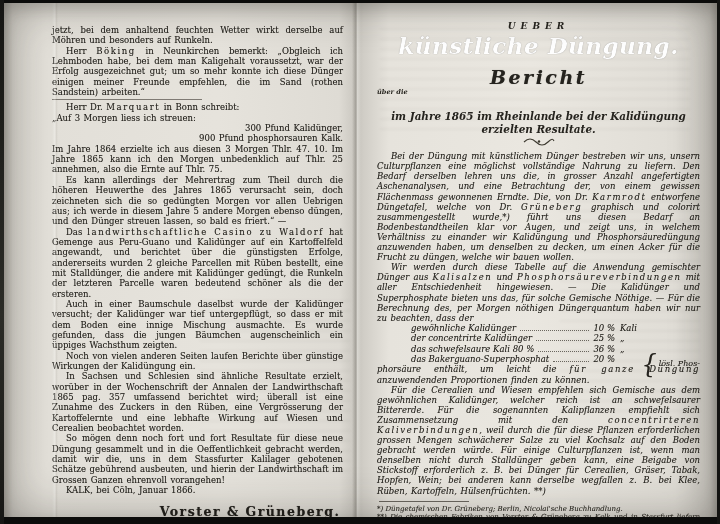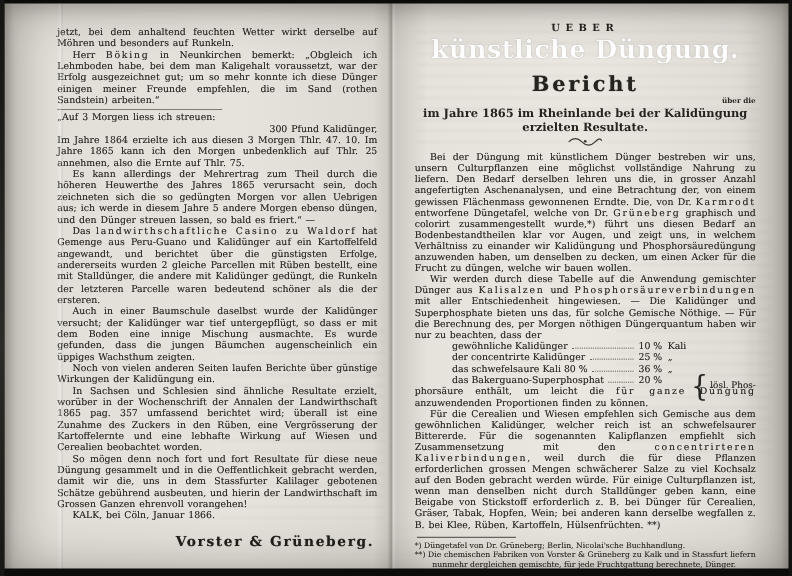--- a/index.html
+++ b/index.html
@@ -16,36 +16,36 @@
   .bar-right{position:absolute;right:0;top:0;bottom:0;width:3px;background:#131311;}
   .crease{position:absolute;left:352px;top:3px;bottom:7px;width:9px;pointer-events:none;
     background:linear-gradient(90deg,transparent,rgba(70,66,58,.30) 44%,rgba(250,249,245,.35) 60%,transparent);}
   .crease2{position:absolute;left:52px;top:3px;bottom:7px;width:6px;pointer-events:none;
     background:linear-gradient(90deg,transparent,rgba(255,255,252,.30) 50%,rgba(120,115,105,.12) 70%,transparent);}
   .ghost{position:absolute;pointer-events:none;opacity:.55;filter:blur(1px);
     background:repeating-linear-gradient(180deg,rgba(112,106,96,.12) 0 1.6px,transparent 1.6px 10px);}
 
   .page{position:absolute;top:3px;bottom:7px;box-sizing:border-box;display:flex;flex-direction:column;overflow:hidden;}
   .page-left{left:4px;width:352px;padding:22px 13px 26px 48px;}
-  .page-right{left:356px;right:16px;padding:16px 17px 38px 21px;}
+  .page-right{left:356px;right:3px;padding:16px 17px 38px 21px;font-style:italic;}
 
   .para{margin:0;text-align:justify;font-size:8.5px;line-height:10.35px;color:#26241f;
         text-shadow:0 0 .6px rgba(40,38,32,.38);word-spacing:.8px;}
   .page-right .para{line-height:10.1px;}
   .ind{text-indent:14px;}
   .ctr{text-align:right;text-indent:0;}
   .sp{letter-spacing:1.6px;}
   .midrule{width:150px;border:0;border-top:1px solid rgba(58,54,46,.6);margin:2px 0 2px 0;}
 
   .kicker{font-size:9px;font-weight:bold;letter-spacing:5px;text-align:center;margin:2px 0 1px;color:#25231e;}
   .title{font-size:23px;font-weight:bold;text-align:center;letter-spacing:.5px;margin:0 0 7px;color:#ffffff;
          text-shadow:0 0 .7px rgba(31,29,25,.5);}
   .bericht{font-size:19px;font-weight:bold;text-align:center;letter-spacing:2.5px;margin:0;color:#25231e;
            text-shadow:0 0 .8px rgba(37,35,30,.55);}
-  .ueberdie{font-size:6.6px;font-weight:bold;text-align:right;margin:0 0 1px;color:#2a2822;}
+  .ueberdie{font-size:6.6px;font-weight:bold;text-align:left;margin:0 0 14px;color:#2a2822;}
   .subhead{font-size:10.4px;font-weight:bold;text-align:center;line-height:12.6px;margin:0;color:#25231e;}
   .ornament{text-align:center;margin:2px 0 5px;line-height:8px;}
 
   .dosage{position:relative;margin:0 0 0 34px;padding-right:58px;font-size:8.5px;line-height:10.4px;color:#26241f;
           text-shadow:0 0 .6px rgba(40,38,32,.38);}
   .drow{display:flex;align-items:baseline;}
   .dlabel{white-space:nowrap;}
   .leader{flex:1;border-bottom:1px dotted rgba(64,60,52,.75);margin:0 4px 2px;}
   .dval{white-space:nowrap;}
   .dtail{width:22px;padding-left:5px;}
@@ -67,22 +67,24 @@
   <div class="paper"></div>
   <div class="ghost" style="left:380px;top:28px;width:310px;height:110px;"></div>
   <div class="ghost" style="left:560px;top:200px;width:140px;height:220px;"></div>
   <div class="ghost" style="left:200px;top:300px;width:150px;height:180px;"></div>
 
   <div class="page page-left">
     <div id="left-col">
         <p class="para"><span>jetzt, bei dem anhaltend feuchten Wetter wirkt derselbe auf Möhren und besonders auf Runkeln.</span></p>
         <p class="para ind"><span>Herr </span><span class="sp">Böking</span><span> in Neunkirchen bemerkt: „Obgleich ich Lehmboden habe, bei dem man Kaligehalt voraussetzt, war der Erfolg ausgezeichnet gut; um so mehr konnte ich diese Dünger einigen meiner Freunde empfehlen, die im Sand (rothen Sandstein) arbeiten.“</span></p>
         <hr class="midrule">
+        <p class="para ind"><span>Herr Dr. </span><span class="sp">Marquart</span><span> in Bonn schreibt:</span></p>
         <p class="para"><span>„Auf 3 Morgen liess ich streuen:</span></p>
         <p class="para ctr"><span>300 Pfund Kalidünger,</span></p>
+        <p class="para ctr"><span>900 Pfund phosphorsauren Kalk.</span></p>
         <p class="para"><span>Im Jahre 1864 erzielte ich aus diesen 3 Morgen Thlr. 47. 10. Im Jahre 1865 kann ich den Morgen unbedenklich auf Thlr. 25 annehmen, also die Ernte auf Thlr. 75.</span></p>
         <p class="para ind"><span>Es kann allerdings der Mehrertrag zum Theil durch die höheren Heuwerthe des Jahres 1865 verursacht sein, doch zeichneten sich die so gedüngten Morgen vor allen Uebrigen aus; ich werde in diesem Jahre 5 andere Morgen ebenso düngen, und den Dünger streuen lassen, so bald es friert.“ —</span></p>
         <p class="para ind"><span>Das </span><span class="sp">landwirthschaftliche Casino zu Waldorf</span><span> hat Gemenge aus Peru-Guano und Kalidünger auf ein Kartoffelfeld angewandt, und berichtet über die günstigsten Erfolge, andererseits wurden 2 gleiche Parcellen mit Rüben bestellt, eine mit Stalldünger, die andere mit Kalidünger gedüngt, die Runkeln der letzteren Parcelle waren bedeutend schöner als die der ersteren.</span></p>
         <p class="para ind"><span>Auch in einer Baumschule daselbst wurde der Kalidünger versucht; der Kalidünger war tief untergepflügt, so dass er mit dem Boden eine innige Mischung ausmachte. Es wurde gefunden, dass die jungen Bäumchen augenscheinlich ein üppiges Wachsthum zeigten.</span></p>
         <p class="para ind"><span>Noch von vielen anderen Seiten laufen Berichte über günstige Wirkungen der Kalidüngung ein.</span></p>
         <p class="para ind"><span>In Sachsen und Schlesien sind ähnliche Resultate erzielt, worüber in der Wochenschrift der Annalen der Landwirthschaft 1865 pag. 357 umfassend berichtet wird; überall ist eine Zunahme des Zuckers in den Rüben, eine Vergrösserung der Kartoffelernte und eine lebhafte Wirkung auf Wiesen und Cerealien beobachtet worden.</span></p>
         <p class="para ind"><span>So mögen denn noch fort und fort Resultate für diese neue Düngung gesammelt und in die Oeffentlichkeit gebracht werden, damit wir die, uns in dem Stassfurter Kalilager gebotenen Schätze gebührend ausbeuten, und hierin der Landwirthschaft im Grossen Ganzen ehrenvoll vorangehen!</span></p>
         <p class="para ind"><span>KALK, bei Cöln, Januar 1866.</span></p>
       </div>
     <div class="signature">Vorster &amp; Grüneberg.</div>

